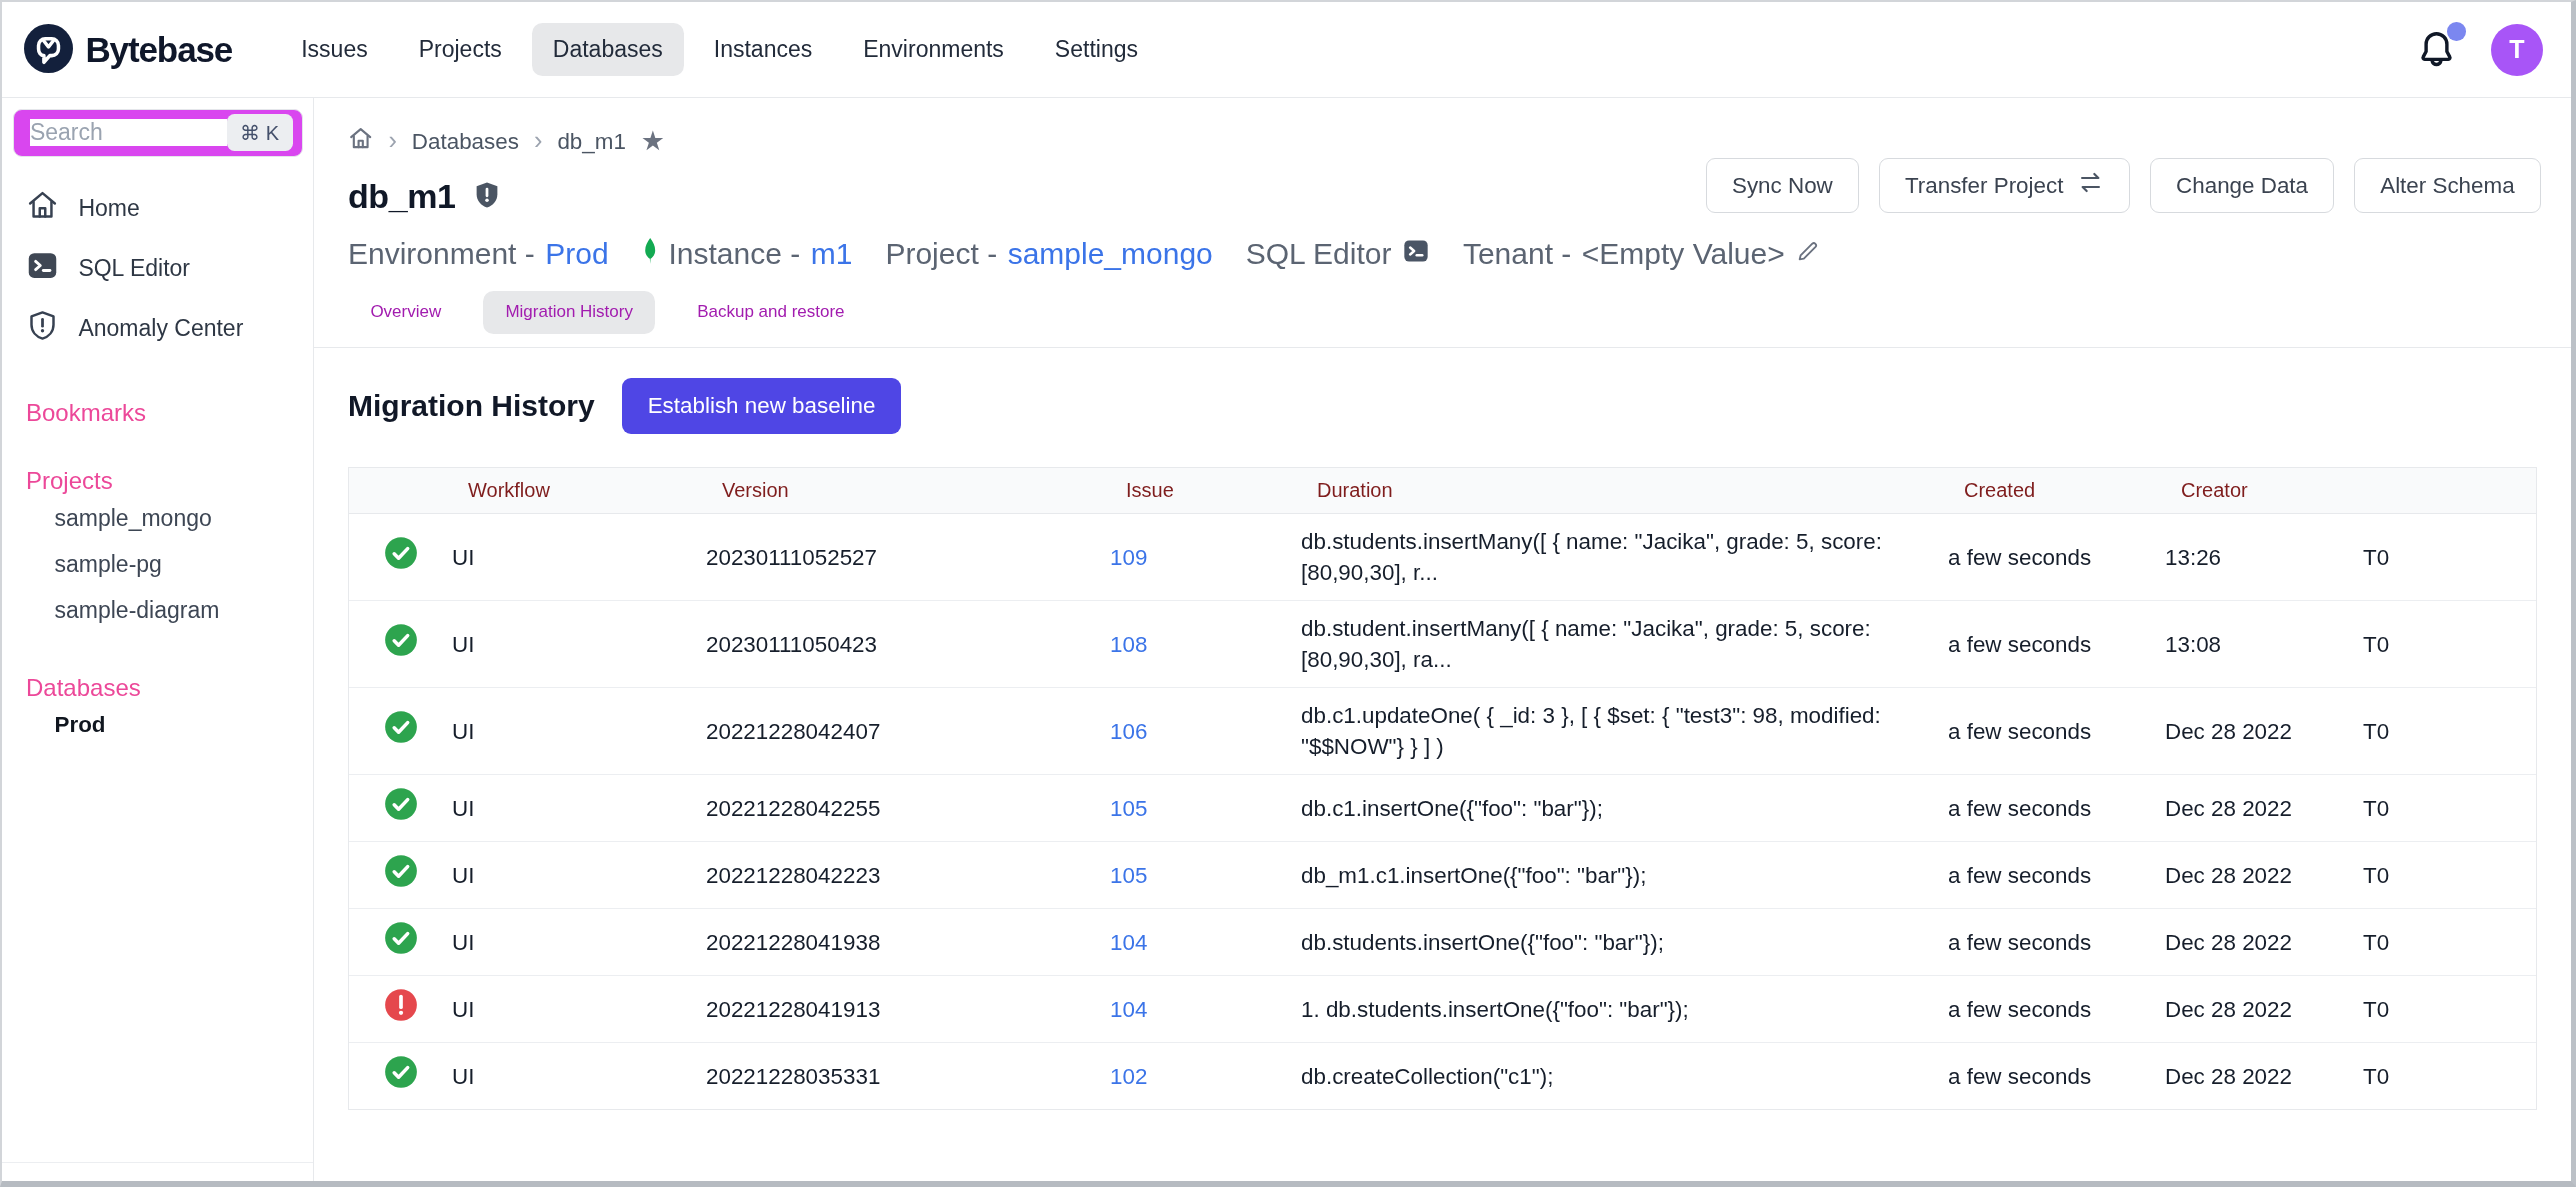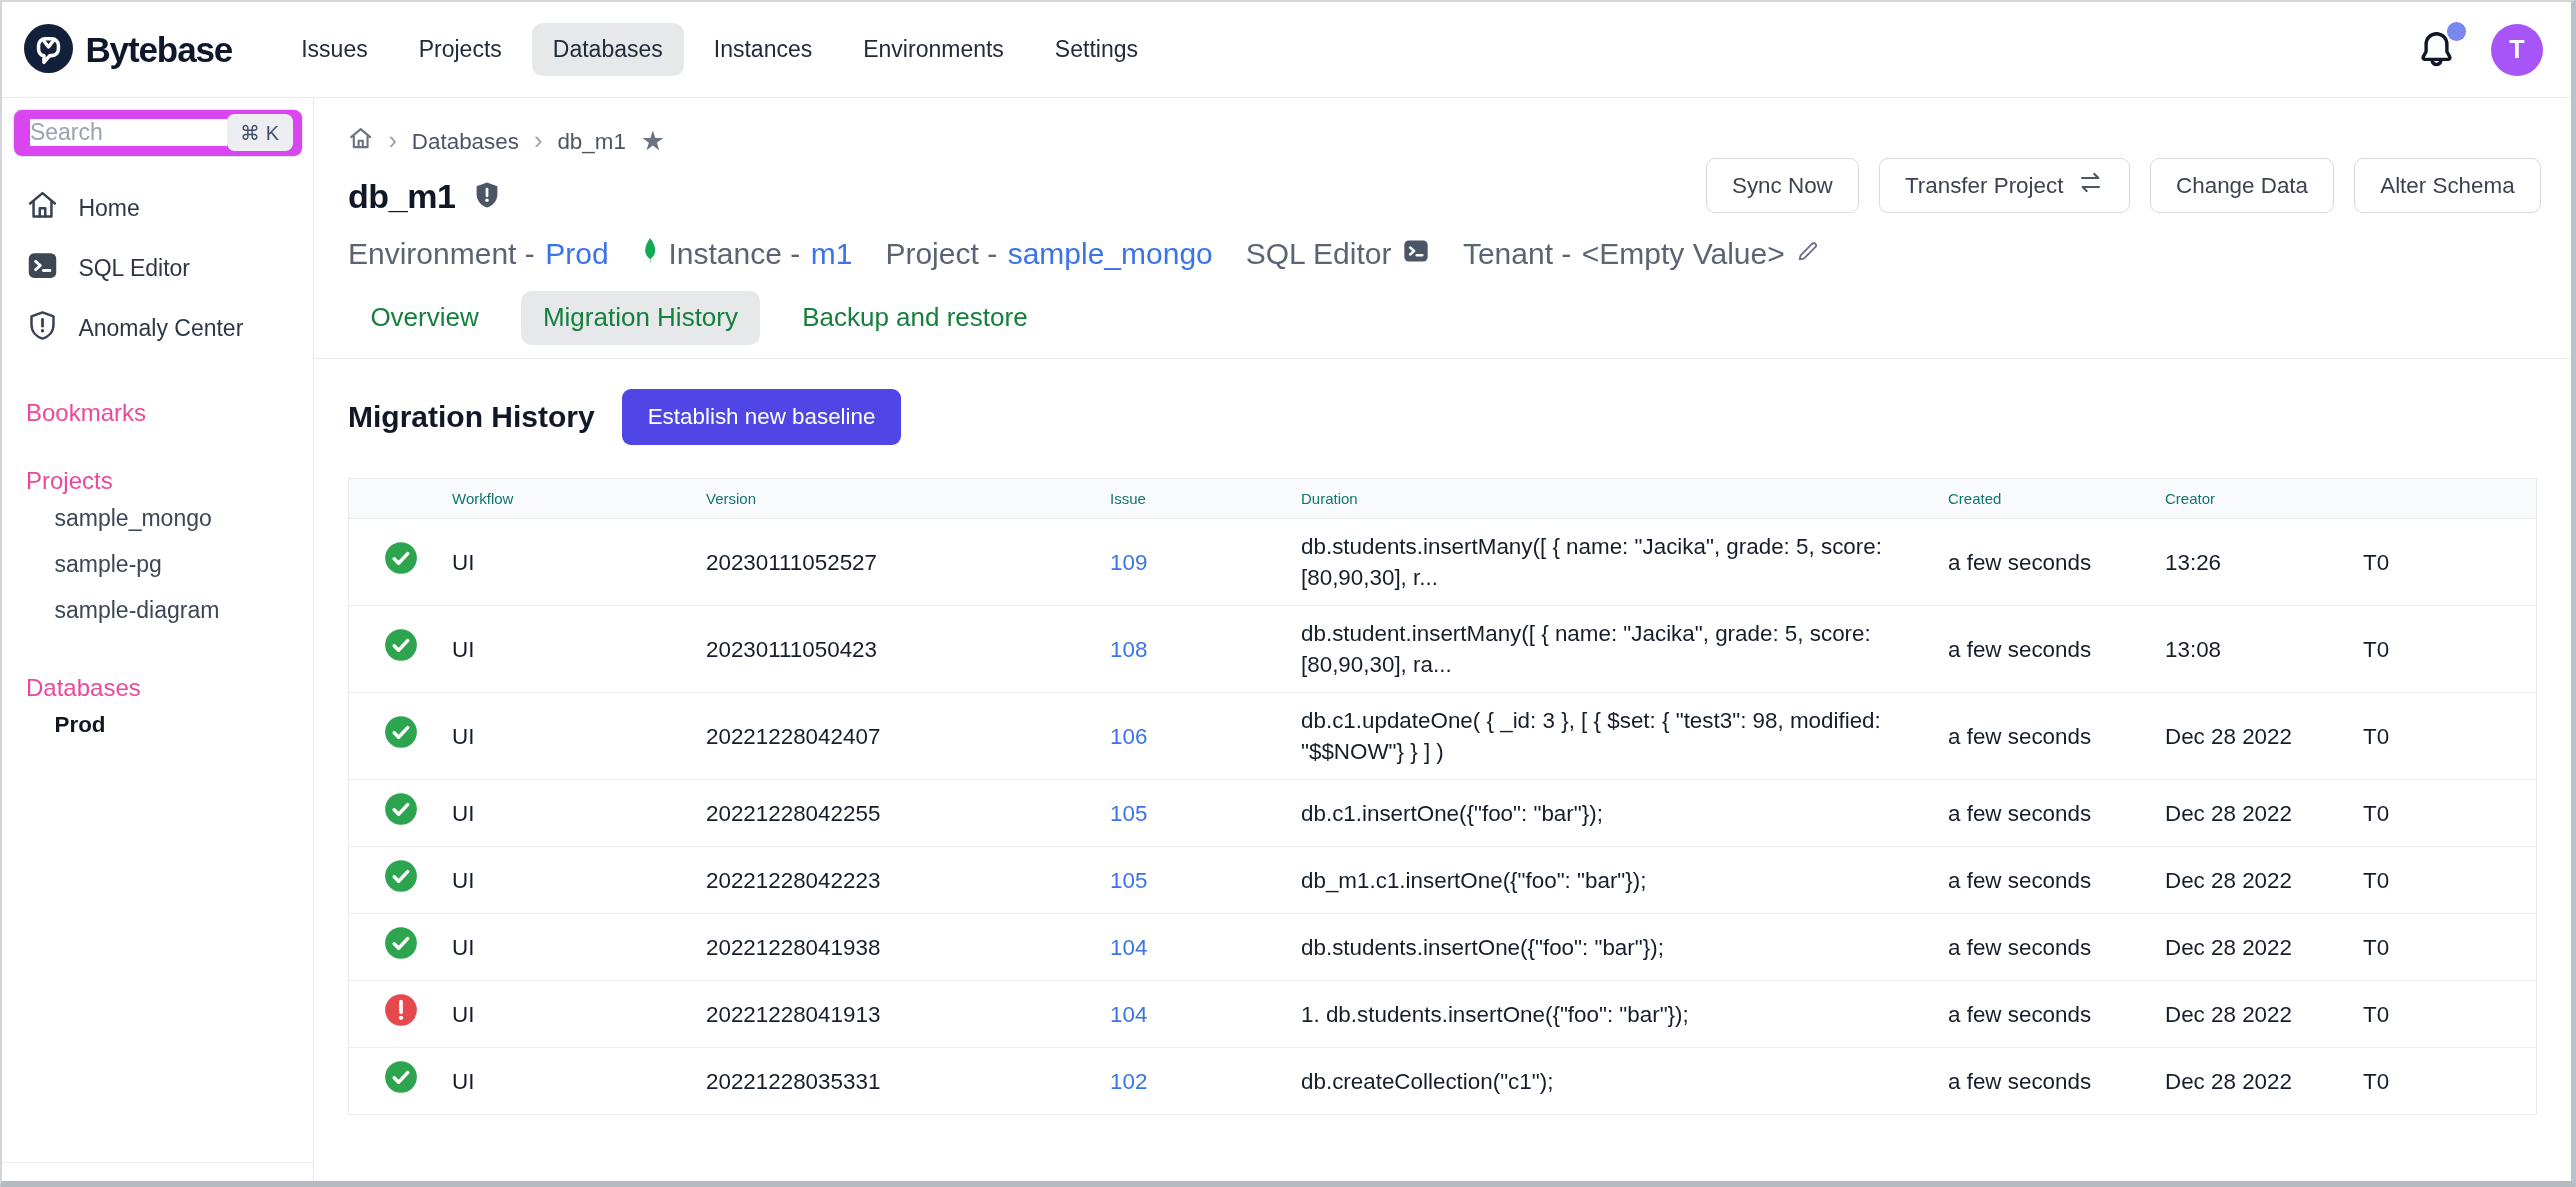--- a/index.html
+++ b/index.html
@@ -49,35 +49,35 @@
   .page-title { font-size:34px; font-weight:700; color:#101827; letter-spacing:-0.4px; }
   .meta-row { display:flex; align-items:center; gap:15px; margin-top:21px; font-size:30px; color:#5b6472; }
   .meta-item { display:flex; align-items:center; gap:10.5px; margin-right:18px; white-space:nowrap; }
   .meta-link { color:var(--link,#3b74e8); cursor:pointer; }
   .actions { position:absolute; right:30px; top:1px; display:flex; gap:19.4px; }
   .btn { height:55px; padding:0 25.4px; border:1.5px solid #d7dade; border-radius:9px; background:#fff; font-size:22.4px; color:#3b4350;
          font-family:inherit; display:flex; align-items:center; gap:13.5px; cursor:pointer; white-space:nowrap; }
 
   
   .tabs { display:flex; align-items:center; gap:19.4px; padding:19.4px 34px 13.5px 34px; border-bottom:1.5px solid #e7e9ec; }
-  .tab { font-size:26px; color:#15803d; padding:11.2px 22.4px; border-radius:10.5px; cursor:pointer; white-space:nowrap; }
+  .tab { font-size:17px; color:#a21caf; padding:11.2px 22.4px; border-radius:10.5px; cursor:pointer; white-space:nowrap; }
   .tab.active { background:#e7e8ea; }
 
   
   .content { padding:30px 34px 0 34px; }
   .section-head { display:flex; align-items:center; gap:27px; }
   .section-title { font-size:30px; font-weight:700; color:#111827; }
   .baseline-btn { background:var(--accent,#4f46e5); color:#fff; font-size:22.4px; font-family:inherit; border:none; border-radius:9px;
                   padding:15px 26px; cursor:pointer; }
 
   
   .table { margin-top:33px; border:1.5px solid #e7e9ec; }
   .thead, .trow { display:grid; grid-template-columns:103px 254px 404px 191px 647px 217px 198px 1fr; align-items:center; }
   .thead { background:#f9fafb; border-bottom:1.5px solid #e7e9ec; }
-  .th { font-size:15px; color:#0f766e; padding:11.2px 15px 11.2px 0; white-space:nowrap; }
+  .th { font-size:20px; color:#7f1d1d; padding:11.2px 15px 11.2px 0; white-space:nowrap;margin-left:16px; }
   .trow { border-bottom:1.5px solid #eceef1; cursor:pointer; }
   .trow:last-child { border-bottom:none; }
   .td { font-size:22.4px; color:#161e2b; padding:12px 22.4px 12px 0; line-height:31px; }
   .td-status { display:flex; justify-content:center; padding:12px 0; }
   .issue-link { color:var(--link,#3b74e8); text-decoration:none; cursor:pointer; }
 </style>
 </head>
 <body>
 
 <div class="window">

